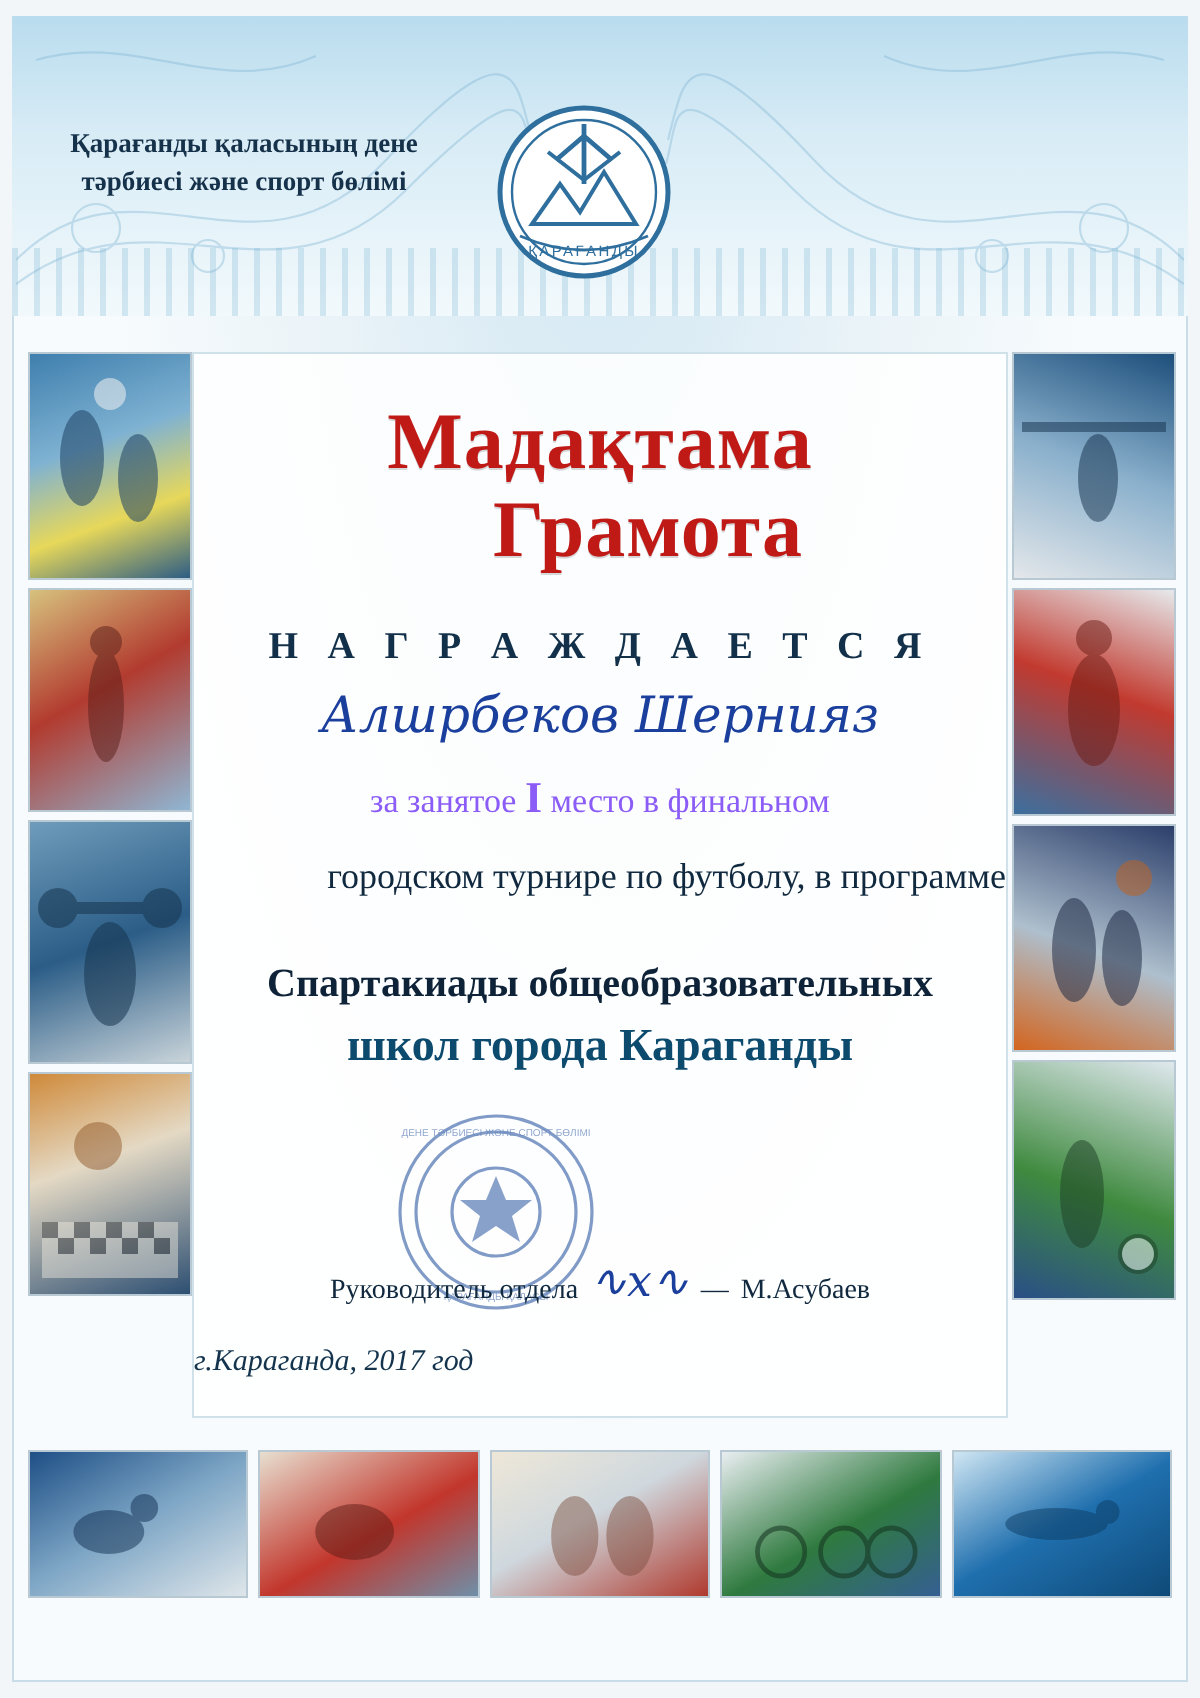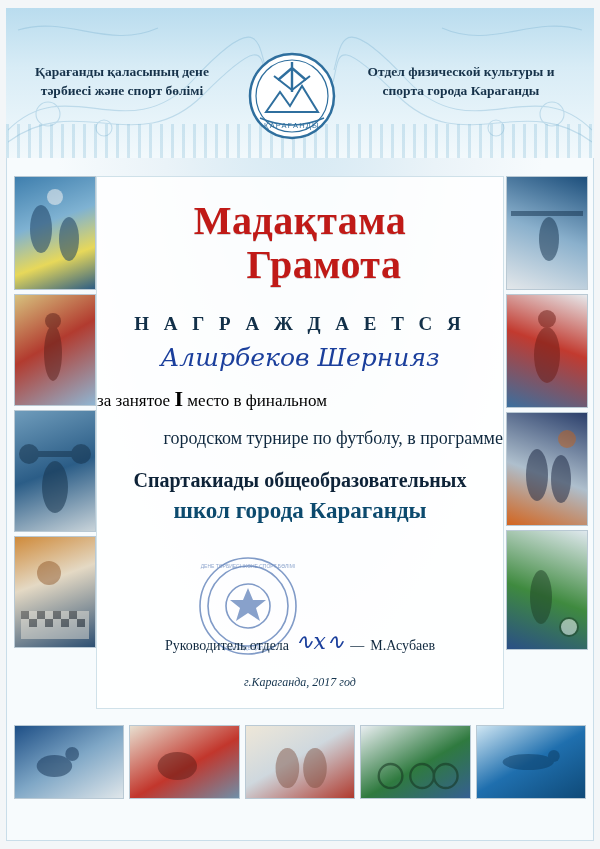--- a/index.html
+++ b/index.html
@@ -93,44 +93,44 @@
     font-size:19px;letter-spacing:5px;margin-top:26px;
   }
   .hand{
     font-family:"DejaVu Serif", serif;
     font-style:italic;color:#1b3f9c;
     text-align:center;
   }
   .hand-1{font-size:21px;margin-top:8px;}
   .hand-2{font-size:25px;margin-top:8px;}
   .line{
-    text-align:left;color:#000000;font-size:17px;margin-top:14px;
+    text-align:center;color:#8b5cf6;font-size:17px;margin-top:14px;
   }
   .line .place{font-size:22px;font-weight:bold;}
   .line2{text-align:right;color:#10293f;font-size:18px;margin-top:16px;padding-left:24px;}
   .big1{
     text-align:center;color:#0e2338;font-weight:bold;
-    font-size:20px;margin-top:20px;
+    font-size:20px;margin-top:32px;
   }
   .big2{
     text-align:center;color:#0c4a6e;font-weight:bold;
     font-size:23px;margin-top:6px;
   }
   .signrow{
     position:absolute;left:0;right:0;bottom:54px;
     display:flex;align-items:flex-end;justify-content:center;gap:6px;
     color:#10293f;font-size:14px;
   }
   .sig-script{
     font-family:"DejaVu Serif", serif;font-style:italic;
     color:#1b3f9c;font-size:22px;
   }
   .city{
-    position:absolute;left:0;right:0;bottom:18px;text-align:center;
-    font-style:italic;color:#14344e;font-size:12px;
+    position:absolute;left:0;right:0;bottom:18px;
+    font-style:italic;color:#14344e;font-size:15px;
   }
   .stamp{
     position:absolute;left:50%;bottom:50px;transform:translateX(-50%) ;
     width:104px;height:104px;margin-left:-52px;
     opacity:.75;
   }
 </style>
 </head>
 <body>
 
@@ -165,21 +165,20 @@
       <circle cx="48" cy="50" r="42" fill="#ffffff" stroke="#2f6f9e" stroke-width="2.5"></circle>
       <circle cx="48" cy="50" r="36" fill="none" stroke="#2f6f9e" stroke-width="1.2"></circle>
       <path d="M48 16 L48 46 M48 22 L34 34 M48 22 L62 34" stroke="#2f6f9e" stroke-width="2.4" fill="none"></path>
       <path d="M30 30 L48 44 L66 30" stroke="#2f6f9e" stroke-width="2" fill="none"></path>
       <path d="M22 66 L36 46 L46 60 L58 40 L74 66 Z" fill="#ffffff" stroke="#2f6f9e" stroke-width="2"></path>
       <path d="M22 66 L74 66" stroke="#2f6f9e" stroke-width="2"></path>
       <path d="M16 72 Q48 86 80 72" fill="none" stroke="#2f6f9e" stroke-width="1.4"></path>
       <text x="48" y="82" font-family="Liberation Sans, sans-serif" font-size="7.5" fill="#2f6f9e" text-anchor="middle" letter-spacing="1.2">ҚАРАҒАНДЫ</text>
     </svg>
 
-    <div class="hdr-right">Отдел физической культуры и спорта города Караганды</div>
   </div>
 
   <div class="photos-left">
     <div class="ph" style="height:112px;background:linear-gradient(160deg,#3f7fae 0%,#7fb2d2 40%,#e7d85a 70%,#2d5d84 100%);">
       <svg width="80" height="112" viewBox="0 0 80 112">
           <g opacity=".55" fill="#1e4265">
             <ellipse cx="26" cy="52" rx="11" ry="24"></ellipse>
             <ellipse cx="54" cy="62" rx="10" ry="22"></ellipse>
             <circle cx="40" cy="20" r="8" fill="#f2f2f2"></circle>
           </g>

